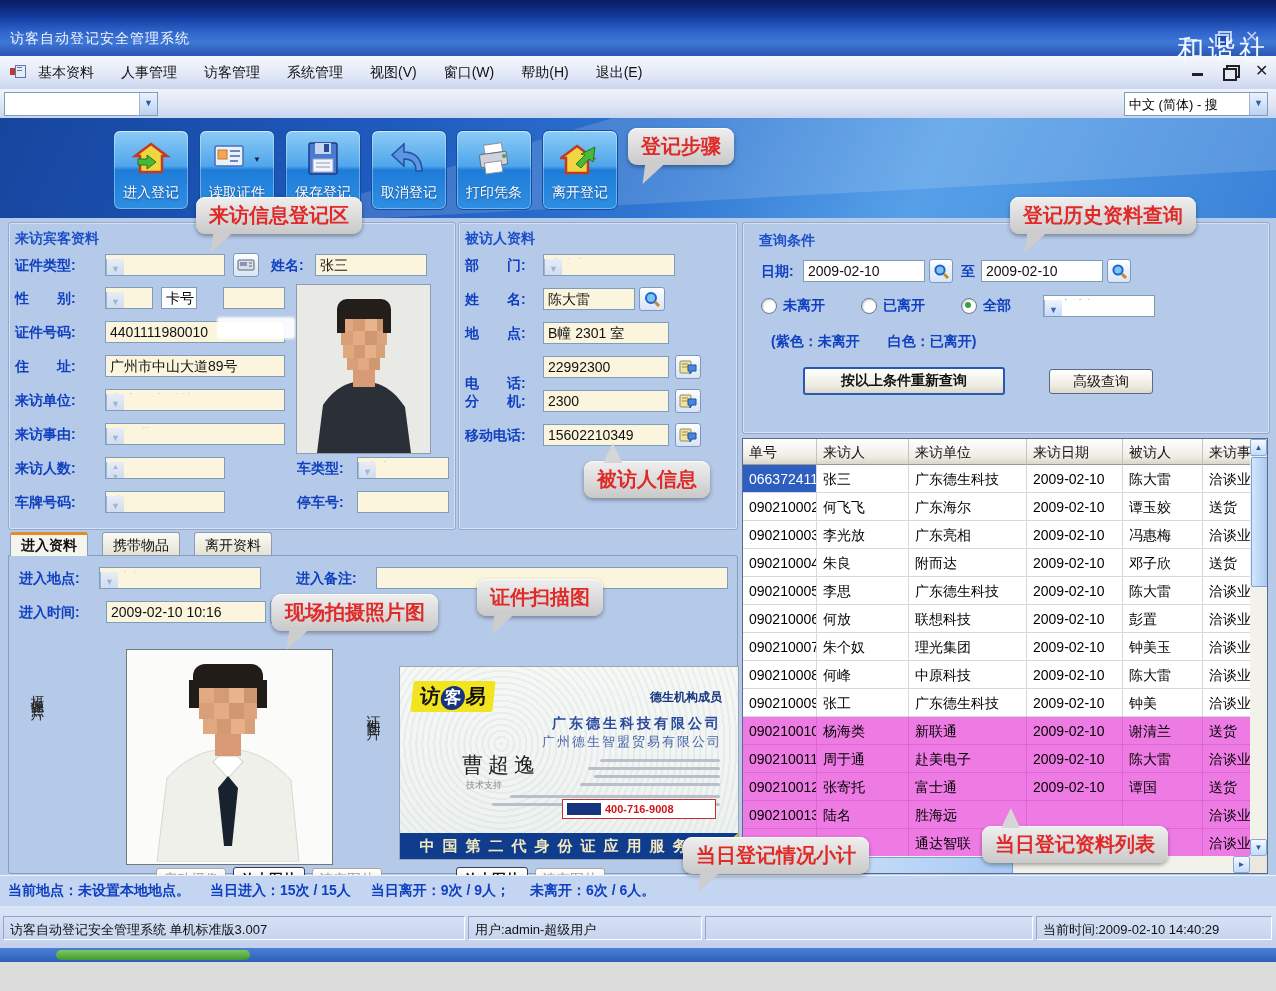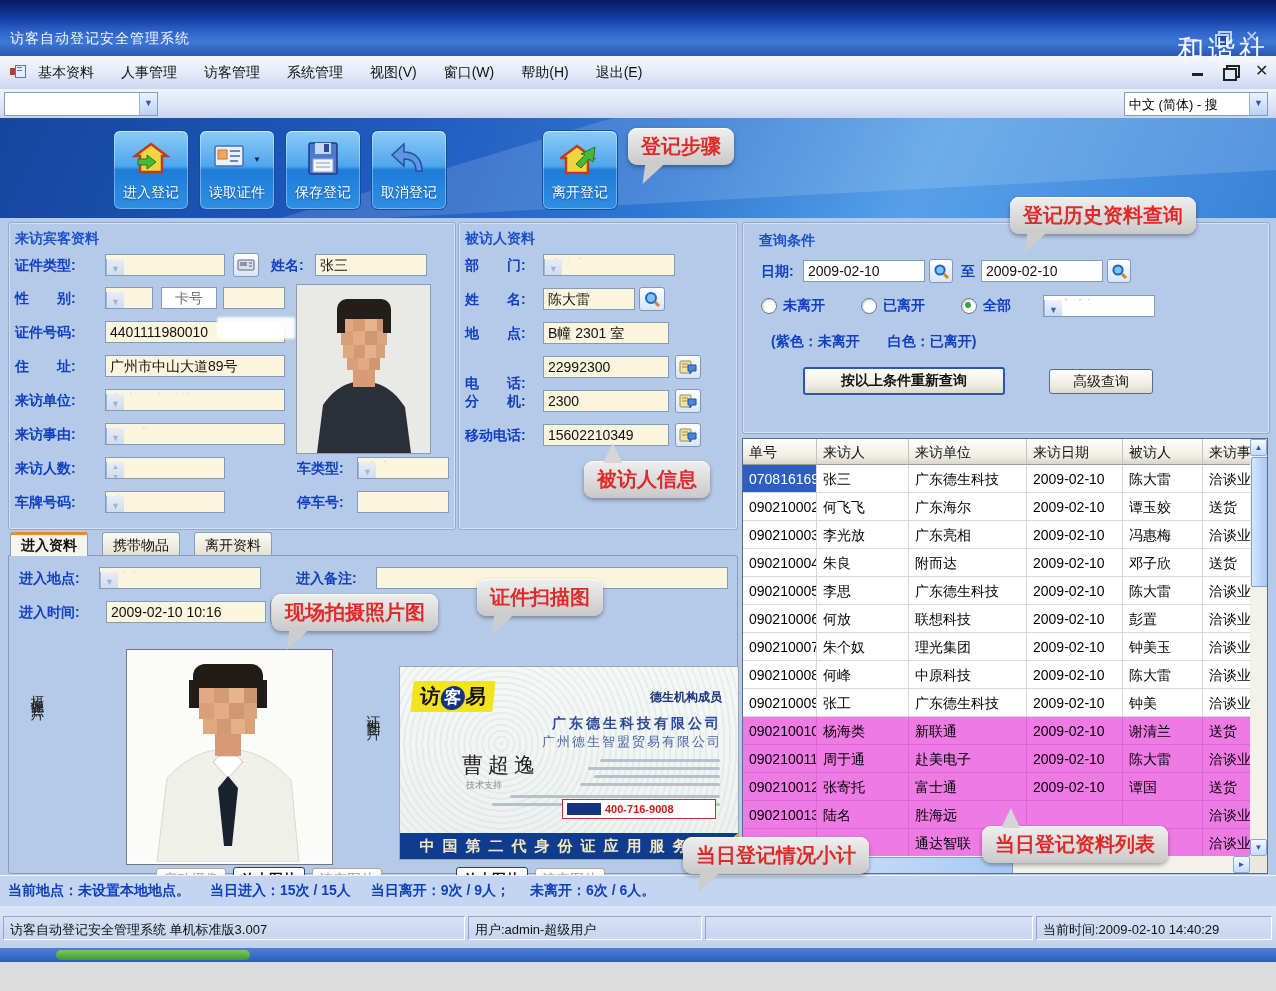--- a/index.html
+++ b/index.html
@@ -246,20 +246,31 @@
     <div class="lab">保存登记</div>
   </div>
   <div class="tb-btn" style="left:371px;">
     <div class="ic">
       <svg width="40" height="40">
           <path d="M33 32 C33 17 23 13 15 13 L15 5 L3 16 L15 27 L15 20 C22 20 27 23 27 32 Z" fill="#5B95E4" stroke="#24509E" stroke-width="1.5"></path>
         </svg>
     </div>
     <div class="lab">取消登记</div>
   </div>
+  <div class="tb-btn" style="left:456px;">
+    <div class="ic">
+      <svg width="40" height="40">
+          <rect x="10" y="5" width="18" height="9" fill="#FFFFFF" stroke="#8890A0" transform="rotate(-8 19 9)"></rect>
+          <rect x="6" y="14" width="27" height="13" rx="2" fill="#CDD2DC" stroke="#68707E" transform="rotate(-8 19 20)"></rect>
+          <rect x="11" y="23" width="17" height="11" fill="#FFFFFF" stroke="#8890A0" transform="rotate(-8 19 28)"></rect>
+          <circle cx="30" cy="17" r="2" fill="#48A048"></circle>
+        </svg>
+    </div>
+    <div class="lab">打印凭条</div>
+  </div>
   <div class="tb-btn" style="left:542px;">
     <div class="ic">
       <svg width="40" height="40">
           <path d="M17 7 L33 19 H28 V34 H6 V19 H1 Z" fill="#F0D440" stroke="#C23A22" stroke-width="2.5"></path>
           <path d="M16 25 L25 16 L21 15 L35 8 L33 23 L29 20 L21 29 Z" fill="#49B838" stroke="#1E7A1A"></path>
         </svg>
     </div>
     <div class="lab">离开登记</div>
   </div>
 
@@ -279,21 +290,21 @@
         </svg>
     </div>
     <div class="flabel" style="left:262px;top:34px;">姓名:</div>
     <div class="fld" style="left:306px;top:31px;width:112px;">张三</div>
 
     <div class="flabel" style="left:6px;top:67px;">性　　别:</div>
     <div class="fld dd dis" style="left:96px;top:64px;width:48px;">
       <div class="dval fld dis" style="position:static;border:none;background:none;">男</div>
       <div class="dbtn">▼</div>
     </div>
-    <div class="fld white" style="left:152px;top:64px;width:56px;text-align:center;color:#737373;">卡号</div>
+    <div class="fld white" style="left:152px;top:64px;width:36px;text-align:center;color:#000000;">卡号</div>
     <div class="fld" style="left:214px;top:64px;width:62px;"></div>
 
     <div class="flabel" style="left:6px;top:101px;">证件号码:</div>
     <div class="fld" style="left:96px;top:98px;width:180px;">4401111980010</div>
     <div class="blurpatch" style="left:208px;top:94px;width:78px;height:22px;"></div>
 
     <div class="flabel" style="left:6px;top:135px;">住　　址:</div>
     <div class="fld" style="left:96px;top:132px;width:180px;">广州市中山大道89号</div>
 
     <div class="flabel" style="left:6px;top:169px;">来访单位:</div>
@@ -455,21 +466,21 @@
     <div class="thead">
       <div class="thcell c1">单号</div>
       <div class="thcell c2">来访人</div>
       <div class="thcell c3">来访单位</div>
       <div class="thcell c4">来访日期</div>
       <div class="thcell c5">被访人</div>
       <div class="thcell c6">来访事由</div>
     </div>
     <div id="tbody">
         <div class="trow">
-          <div class="tcell c1 sel">070816169</div>
+          <div class="tcell c1 sel">066372411</div>
           <div class="tcell c2">张三</div>
           <div class="tcell c3">广东德生科技</div>
           <div class="tcell c4">2009-02-10</div>
           <div class="tcell c5">陈大雷</div>
           <div class="tcell c6">洽谈业务</div>
         </div>
         <div class="trow">
           <div class="tcell c1">090210002</div>
           <div class="tcell c2">何飞飞</div>
           <div class="tcell c3">广东海尔</div>
@@ -659,20 +670,21 @@
 
       <div class="xpbtn dis" style="left:147px;top:312px;width:70px;height:24px;">启动摄像</div>
       <div class="xpbtn dark" style="left:224px;top:311px;width:72px;height:26px;">放大图片</div>
       <div class="xpbtn dis" style="left:303px;top:312px;width:70px;height:24px;">清空图片</div>
       <div class="xpbtn dark" style="left:447px;top:311px;width:72px;height:26px;">放大图片</div>
       <div class="xpbtn dis" style="left:526px;top:312px;width:70px;height:24px;">清空图片</div>
     </div>
   </div>
 
   <div class="callout" style="left:628px;top:128px;"><span>登记步骤</span><i class="tail dl"></i></div>
+  <div class="callout" style="left:196px;top:197px;"><span>来访信息登记区</span><i class="tail dl"></i></div>
   <div class="callout" style="left:1010px;top:197px;"><span>登记历史资料查询</span><i class="tail dl"></i></div>
   <div class="callout" style="left:584px;top:461px;"><span>被访人信息</span><i class="tail ul"></i></div>
   <div class="callout" style="left:272px;top:594px;"><span>现场拍摄照片图</span><i class="tail dl"></i></div>
   <div class="callout" style="left:477px;top:579px;"><span>证件扫描图</span><i class="tail dl"></i></div>
   <div class="callout" style="left:683px;top:837px;"><span>当日登记情况小计</span><i class="tail dl"></i></div>
   <div class="callout" style="left:982px;top:826px;"><span>当日登记资料列表</span><i class="tail ul"></i></div>
 
   <div class="statusline">
     <span>当前地点：未设置本地地点。</span>
     <span>当日进入：15次 / 15人</span>

